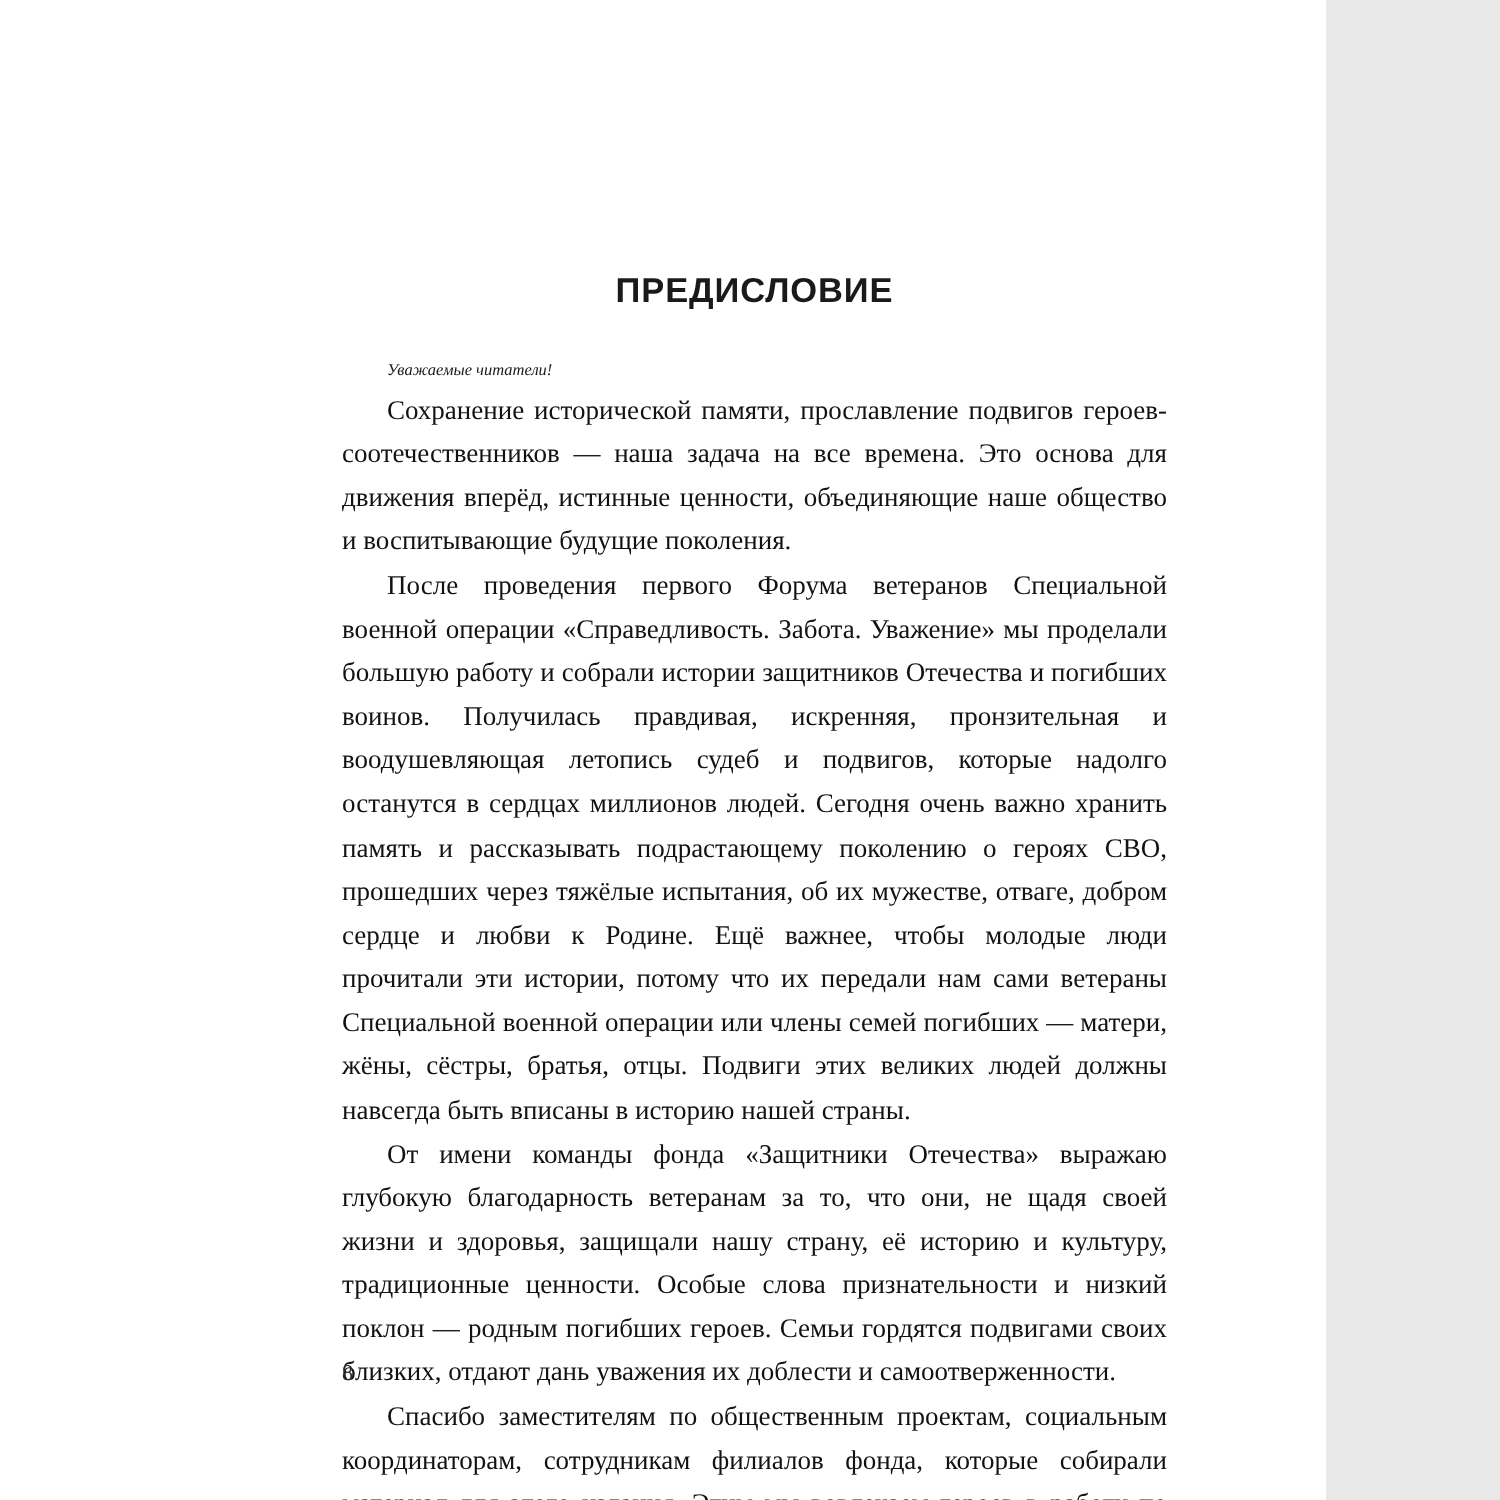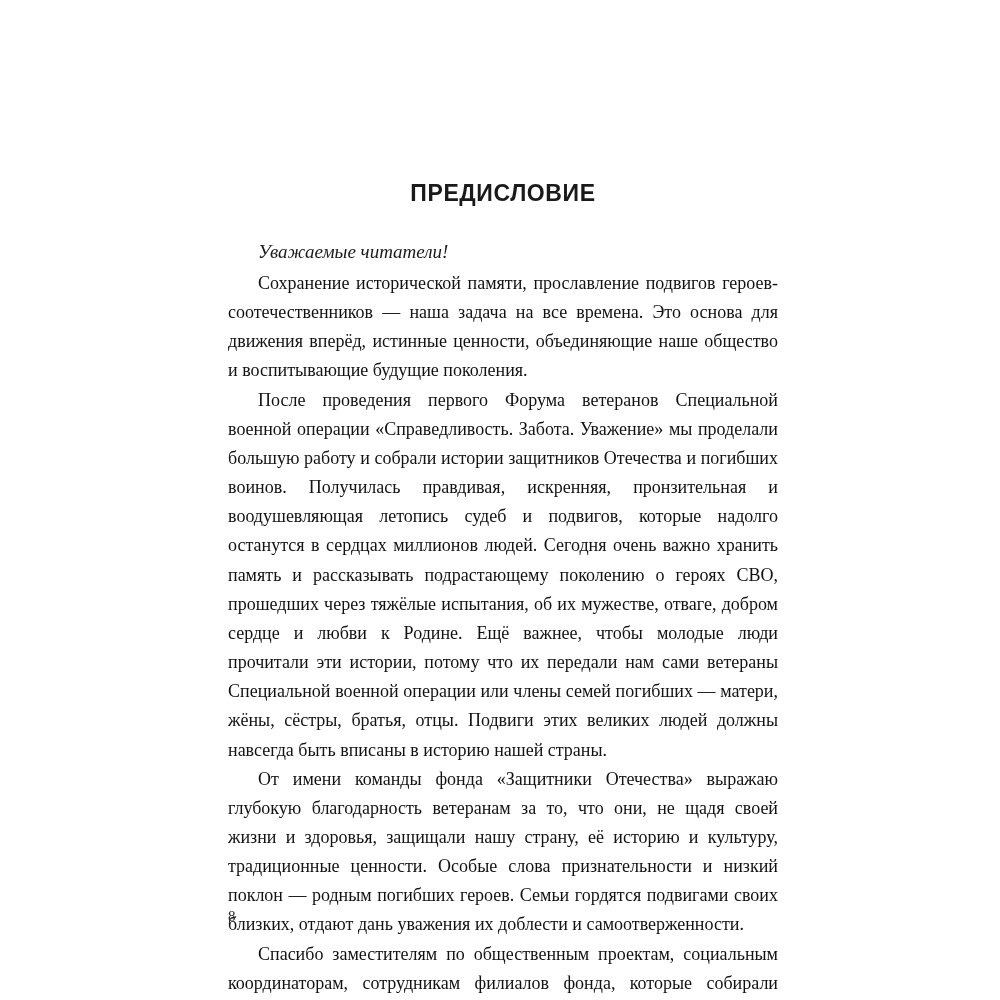--- a/index.html
+++ b/index.html
@@ -7,21 +7,21 @@
     padding: 0;
     background: #e9e9e9;
   }
   body {
     width: 1000px;
     height: 1000px;
     font-family: "Liberation Serif", serif;
   }
   .page {
     position: relative;
-    width: 1000px;
+    width: 884px;
     height: 1000px;
     background: #ffffff;
     box-sizing: border-box;
     overflow: hidden;
   }
   .content {
     position: absolute;
     left: 228px;
     top: 180px;
     width: 550px;
@@ -30,21 +30,21 @@
     font-family: "Liberation Sans", sans-serif;
     font-weight: bold;
     font-size: 23px;
     letter-spacing: 0.6px;
     text-align: center;
     color: #1a1a1a;
     margin: 0 0 34px 0;
   }
   .salutation {
     font-style: italic;
-    font-size: 19px;
+    font-size: 11px;
     color: #1a1a1a;
     margin: 0 0 6px 0;
     text-indent: 30px;
   }
   .para {
     font-size: 18px;
     line-height: 1.62;
     color: #121212;
     margin: 0;
     text-align: justify;

